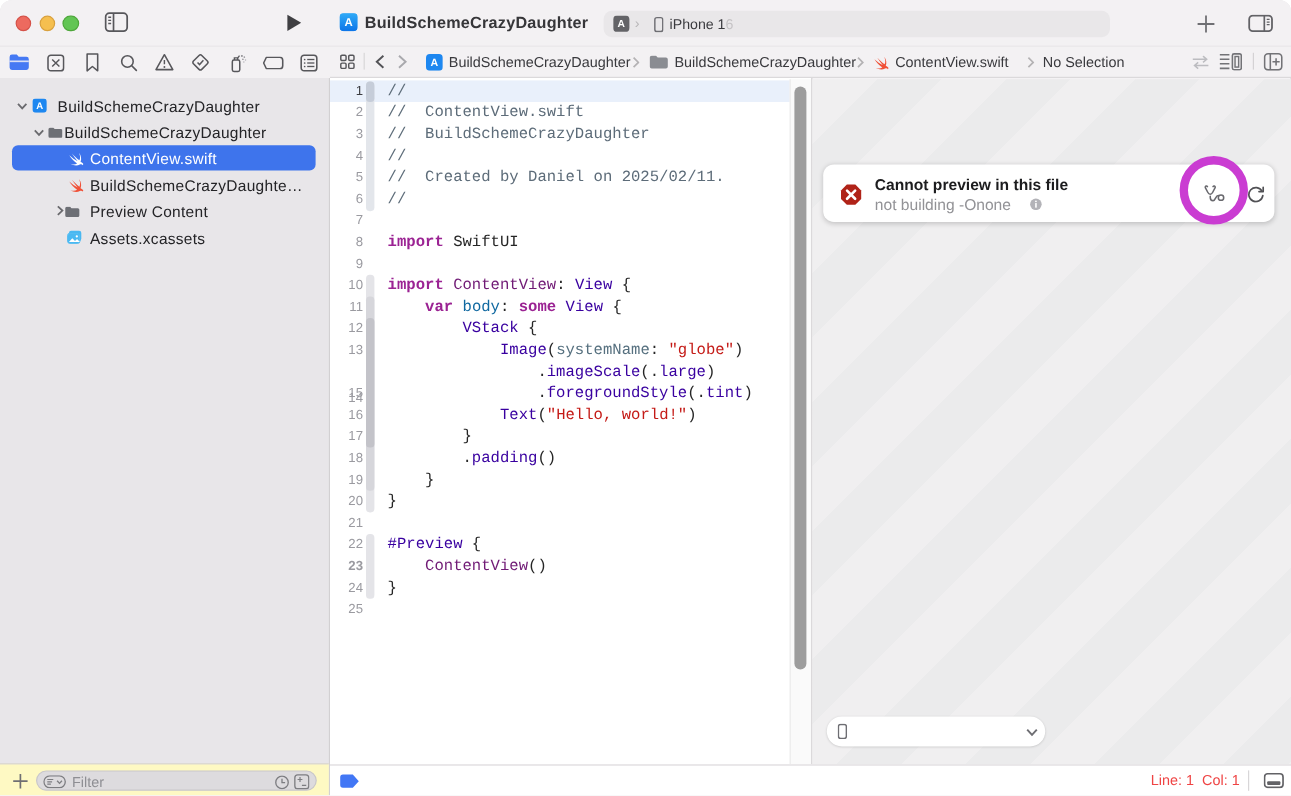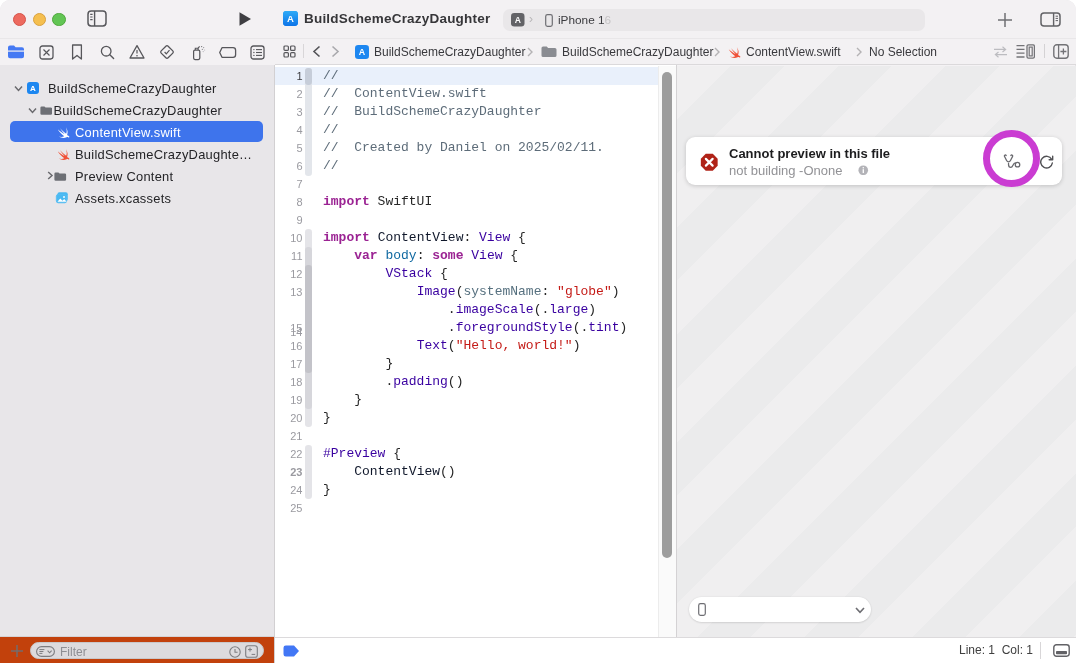--- a/index.html
+++ b/index.html
@@ -22,36 +22,36 @@
   
   #editor{position:absolute;left:275px;top:65px;width:401px;height:572px;background:#ffffff;}
   #line1hl{position:absolute;left:275px;top:66.5px;width:401px;height:18px;background:#e9f0fb;}
   .ln{position:absolute;width:40px;text-align:right;font-size:11px;line-height:18px;color:#9a9aa0;left:262.5px;}
   .ln.cur{color:#3c3c40;}
   .cl{position:absolute;left:323px;height:18px;line-height:18px;font-family:"Liberation Mono",monospace;font-size:13px;white-space:pre;color:#262626;}
   .k{color:#9b2393;font-weight:bold;}
   .c{color:#5d6c79;}
   .s{color:#c41a16;}
   .t{color:#3900a0;}
-  .d{color:#0f172a;margin-top:46px;}
+  .d{color:#701a75;margin-top:46px;}
   .b{color:#0f68a0;}
   .a{color:#56707f;}
   .cap{position:absolute;left:305px;width:6.5px;border-radius:3.2px;}
   
   #sbtrack{position:absolute;left:658px;top:66px;width:18px;height:571px;background:#fafafa;border-left:1px solid #ececec;}
   #sbthumb{position:absolute;left:662px;top:72px;width:9.5px;height:486px;border-radius:5px;background:#9d9d9d;}
   #vdiv2{position:absolute;left:675.5px;top:65px;width:1px;height:572px;background:#d4d2d4;}
   
   #canvas{position:absolute;left:676.5px;top:66px;width:399.5px;height:571px;background:repeating-linear-gradient(135deg,#f0eff0 0px,#f0eff0 38px,#ebebec 38px,#ebebec 76px);}
   #card{position:absolute;left:686px;top:137px;width:376px;height:47.5px;border-radius:9px;background:#fff;box-shadow:0 1px 4px rgba(0,0,0,0.18);}
   #ring{position:absolute;left:982.5px;top:129.5px;width:57px;height:57px;border-radius:50%;border:7.5px solid #ca3cd2;box-sizing:border-box;}
   #devpill{position:absolute;left:689px;top:596.5px;width:182px;height:25.5px;border-radius:13px;background:#fff;box-shadow:0 0.5px 2px rgba(0,0,0,0.18);}
   
   #debugbar{position:absolute;left:275px;top:637px;width:801px;height:26px;background:#fff;border-top:1px solid #dcdadc;box-sizing:border-box;}
-  #filterbar{position:absolute;left:0;top:635.5px;width:274px;height:27.5px;background:#c2410c;border-top:1px solid #d5d3d5;box-sizing:border-box;}
+  #filterbar{position:absolute;left:0;top:635.5px;width:274px;height:27.5px;background:#fef9c3;border-top:1px solid #d5d3d5;box-sizing:border-box;}
 </style>
 </head>
 <body>
 <div id="win">
   <div id="toolbar">
     <div class="sep38"></div>
     <div class="tl" id="tl-r"></div>
       <div class="tl" id="tl-y"></div>
       <div class="tl" id="tl-g"></div>
 
@@ -348,21 +348,21 @@
     </svg>
     <div class="abs" style="left:22px;top:6px;font-size:11.8px;color:#28282c;white-space:nowrap;margin-top:44px;">Automatic – iPhone 16 Pro</div>
     <svg class="abs" style="left:166px;top:10px" width="10" height="7" viewBox="0 0 10 7">
         <path d="M1 1 L5 5.4 L9 1" fill="none" stroke="#6e6e73" stroke-width="1.6"></path>
       </svg>
   </div>
   <div id="debugbar">
     <svg class="abs" style="left:8px;top:6.5px" width="17" height="12" viewBox="0 0 17 12">
       <path d="M2.8 0.5 h8.2 l5 5.5 l-5 5.5 h-8.2 a2.3 2.3 0 0 1 -2.3 -2.3 v-6.4 a2.3 2.3 0 0 1 2.3 -2.3 z" fill="#4277f5"></path>
     </svg>
-    <div class="abs" style="left:684px;top:5px;font-size:12px;color:#404040;">Line: 1&nbsp;&nbsp;Col: 1</div>
+    <div class="abs" style="left:684px;top:5px;font-size:12px;color:#ef4444;">Line: 1&nbsp;&nbsp;Col: 1</div>
     <div class="abs" style="left:765px;top:4px;width:1px;height:17px;background:#d8d6d8;"></div>
     <svg class="abs" style="left:778px;top:5.5px" width="17" height="13" viewBox="0 0 17 13">
       <rect x="0.8" y="0.8" width="15.4" height="11.4" rx="2.6" fill="none" stroke="#626266" stroke-width="1.4"></rect>
       <rect x="3" y="7" width="11" height="3.2" rx="0.8" fill="#626266"></rect>
     </svg>
   </div>
   <div id="filterbar">
     <svg class="abs" style="left:10px;top:7px" width="14" height="14" viewBox="0 0 14 14">
       <line x1="7" y1="1" x2="7" y2="13" stroke="#6f6f73" stroke-width="1.4"></line>
       <line x1="1" y1="7" x2="13" y2="7" stroke="#6f6f73" stroke-width="1.4"></line>

